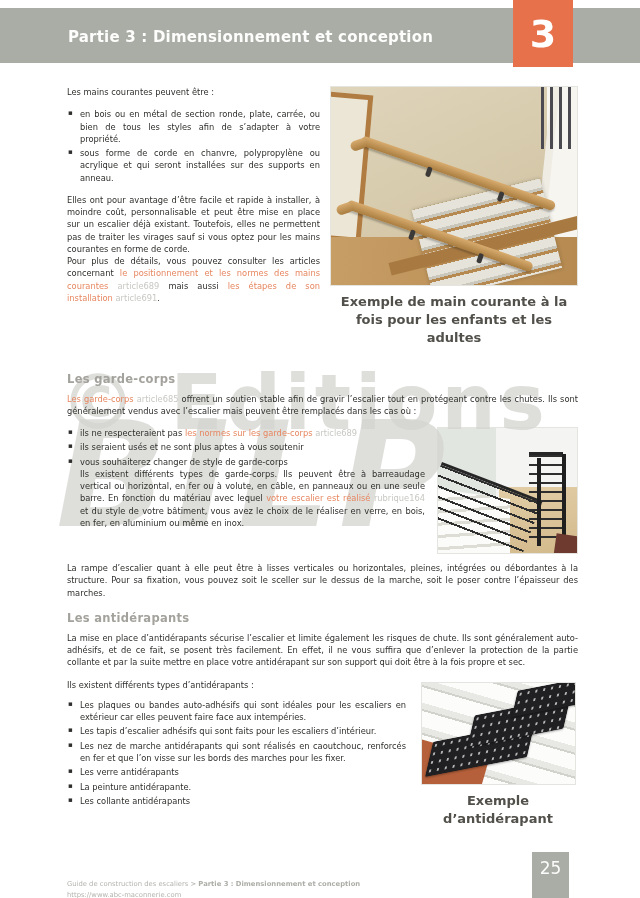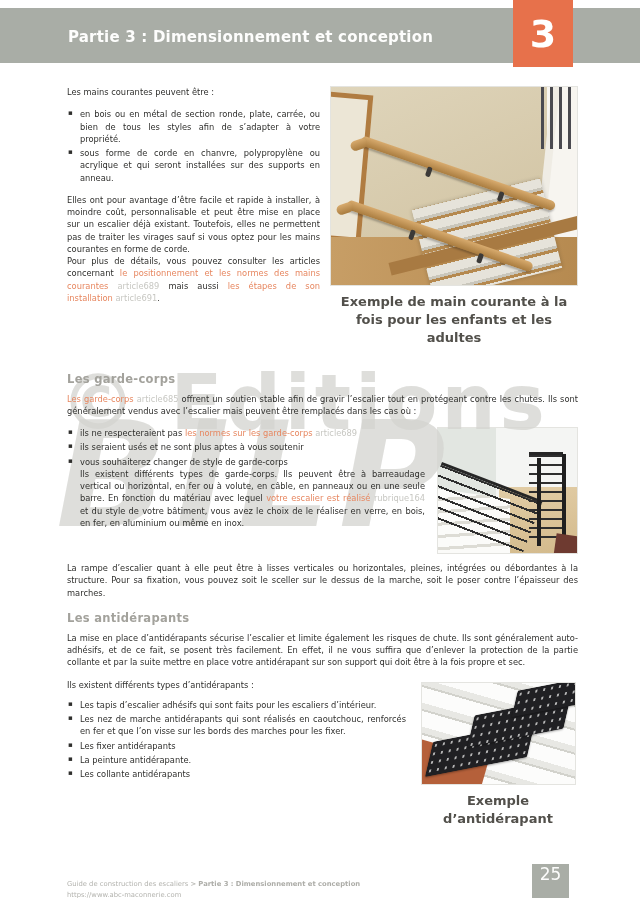--- a/index.html
+++ b/index.html
@@ -91,23 +91,23 @@
   .p3-mat { position:absolute; background-color:#202023;
     background-image:radial-gradient(#b9b9b9 1px,rgba(0,0,0,0) 1.3px); background-size:8px 8px;
     border-radius:2px; transform:rotate(-11deg) skewX(-24deg); box-shadow:0 1px 2px rgba(0,0,0,0.3); }
   .mat-1 { left:6px; top:50px; width:104px; height:33px; }
   .mat-2 { left:48px; top:24px; width:98px; height:30px; }
   .mat-3 { left:92px; top:2px; width:68px; height:25px; }
   
   .footer-text { position:absolute; left:67px; top:862px; font-size:6.8px; color:#b3b3ae;
     line-height:1.55; z-index:4;margin-top:17px; }
   .footer-text b { color:#adada8; }
-  .page-box { position:absolute; left:532px; bottom:0; width:37px; height:34px; background:#a9ada6;
+  .page-box { position:absolute; left:532px; bottom:0; width:37px; height:46px; background:#a9ada6;
     color:#fcfcfb; font-size:17px; display:flex; justify-content:center; align-items:flex-start;
-    z-index:4; }
+    padding-top:6px; z-index:4; }
 </style>
 </head>
 <body>
 
 <div class="header-band"></div>
 <div class="header-title">Partie 3 : Dimensionnement et conception</div>
 <div class="chapter-box">
   <span>3</span>
 </div>
 
@@ -172,23 +172,24 @@
 
   <p class="clear" style="margin-top:14px;">La rampe d’escalier quant à elle peut être à lisses verticales ou horizontales, pleines, intégrées ou débordantes à la structure. Pour sa fixation, vous pouvez soit le sceller sur le dessus de la marche, soit le poser contre l’épaisseur des marches.</p>
 
   <h2 class="tight">Les antidérapants</h2>
   <p>La mise en place d’antidérapants sécurise l’escalier et limite également les risques de chute. Ils sont généralement auto-adhésifs, et de ce fait, se posent très facilement. En effet, il ne vous suffira que d’enlever la protection de la partie collante et par la suite mettre en place votre antidérapant sur son support qui doit être à la fois propre et sec.</p>
 
   <div class="sec3">
     <div class="sec3-left">
       <p style="margin-bottom:8px;">Ils existent différents types d’antidérapants :</p>
       <ul>
+        <li>Les plaques ou bandes auto-adhésifs qui sont idéales pour les escaliers en extérieur car elles peuvent faire face aux intempéries.</li>
         <li>Les tapis d’escalier adhésifs qui sont faits pour les escaliers d’intérieur.</li>
         <li>Les nez de marche antidérapants qui sont réalisés en caoutchouc, renforcés en fer et que l’on visse sur les bords des marches pour les fixer.</li>
-        <li>Les fixer antidérapants</li>
+        <li>Les verre antidérapants</li>
         <li>La peinture antidérapante.</li>
         <li>Les collante antidérapants</li>
       </ul>
     </div>
     <div class="sec3-right">
       <div class="photo-frame photo3">
         <div class="p3-steps"></div>
         <div class="p3-floor"></div>
         <div class="p3-mat mat-1"></div>
         <div class="p3-mat mat-2"></div>

